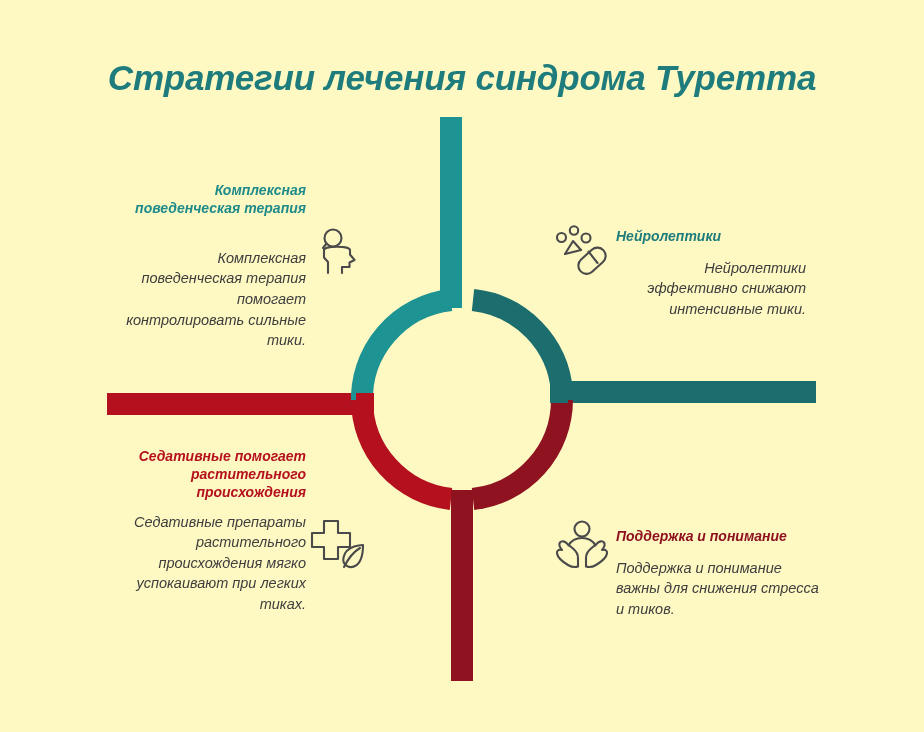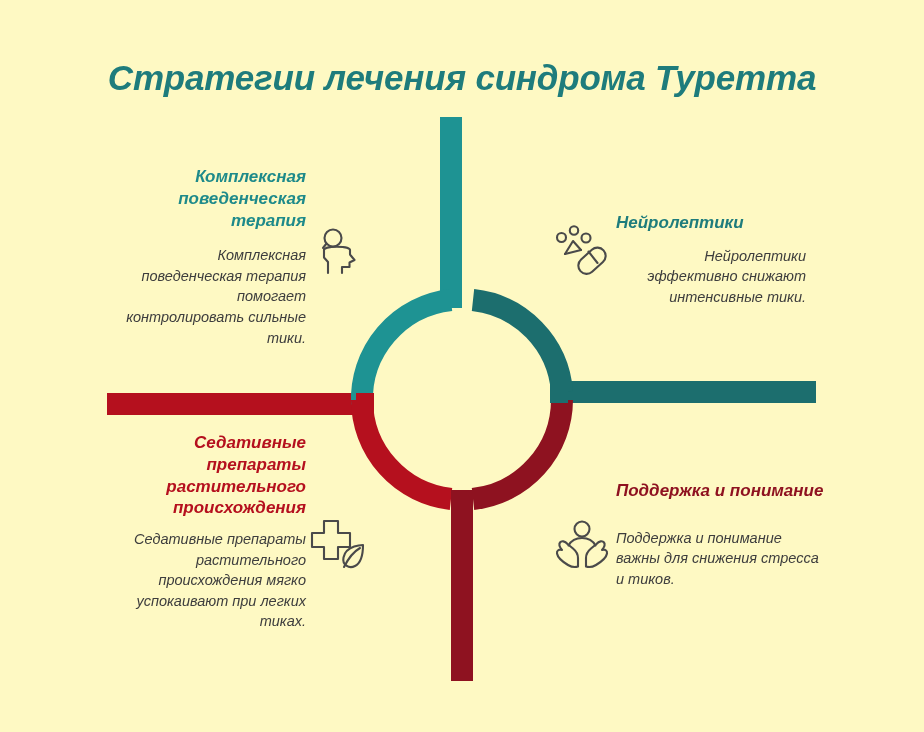--- a/index.html
+++ b/index.html
@@ -41,52 +41,52 @@
     top: 0;
     width: 924px;
     height: 732px;
     pointer-events: none;
   }
 
   
   .block { position: absolute; }
 
   .block-title {
-    font-size: 17px;
+    font-size: 14px;
     font-weight: bold;
     line-height: 1.28;
-    margin: 0 0 10px 0;
+    margin: 16px 0 10px 0;
   }
   .block-body {
     font-size: 14.5px;
     line-height: 1.42;
     color: #3d3d3d;
     margin: 0;
   }
 
   .align-right { text-align: right; }
   .align-left  { text-align: left; }
 
   .t-teal      { color: #1E8A8A; }
   .t-darkteal  { color: #1E7C7C; }
   .t-red       { color: #B5101E; }
   .t-darkred   { color: #8E1220; }
 
   
   #block-cbt   { left: 120px;  top: 166px; width: 186px; }
-  #block-cbt .block-body { margin-top: 14px; }
+  #block-cbt .block-body { margin-top: 30px; }
 
   #block-neuro { left: 616px;  top: 212px; width: 190px; }
   #block-neuro .block-body { margin-top: 12px; text-align: right; }
 
   #block-herbal { left: 116px; top: 432px; width: 190px; }
   #block-herbal .block-body { margin-top: 1px; }
 
-  #block-support { left: 616px; top: 480px; width: 210px; }
-  #block-support .block-body { margin-top: 26px; }
+  #block-support { left: 616px; top: 512px; width: 210px; }
+  #block-support .block-body { margin-top: 12px; }
 
   
   .icon-wrap {
     position: absolute;
     color: #4a4a4a;
   }
   #icon-head    { left: 312px; top: 226px; }
   #icon-pills   { left: 552px; top: 222px; }
   #icon-herbal  { left: 308px; top: 516px; }
   #icon-hands   { left: 554px; top: 518px; }
@@ -148,21 +148,21 @@
       <circle cx="22" cy="8.5" r="4.2"></circle>
       <circle cx="34" cy="16" r="4.5"></circle>
       <path d="M13 32 L21 19 L29 28"></path>
       <path d="M13 32 L29 28"></path>
       <rect x="24.5" y="30.5" width="31" height="16.5" rx="8.25" transform="rotate(-42 40 38.75)"></rect>
       <path d="M36.5 29.5 L45.5 41" transform="rotate(0 0 0)"></path>
     </svg>
   </div>
 
   <div class="block align-right" id="block-herbal">
-    <p class="block-title t-red">Седативные препараты растительного происхождения</p>
+    <p class="block-title t-red">Седативные помогает растительного происхождения</p>
     <p class="block-body">Седативные препараты растительного происхождения мягко успокаивают при легких тиках.</p>
   </div>
 
   <div class="icon-wrap" id="icon-herbal">
     <svg width="64" height="58" viewBox="0 0 64 58" fill="none" stroke="#4a4a4a" stroke-width="2.1" stroke-linecap="round" stroke-linejoin="round">
       <path d="M16 5 L30 5 L30 17 L42 17 L42 31 L30 31 L30 43 L16 43 L16 31 L4 31 L4 17 L16 17 Z"></path>
       <path d="M55 29 C55 29 38 29 35.5 41.5 C34 49 41 53 47 50 C54 46.5 55 36 55 29 Z"></path>
       <path d="M36 51 C40 43 45 36 52 32"></path>
     </svg>
   </div>

